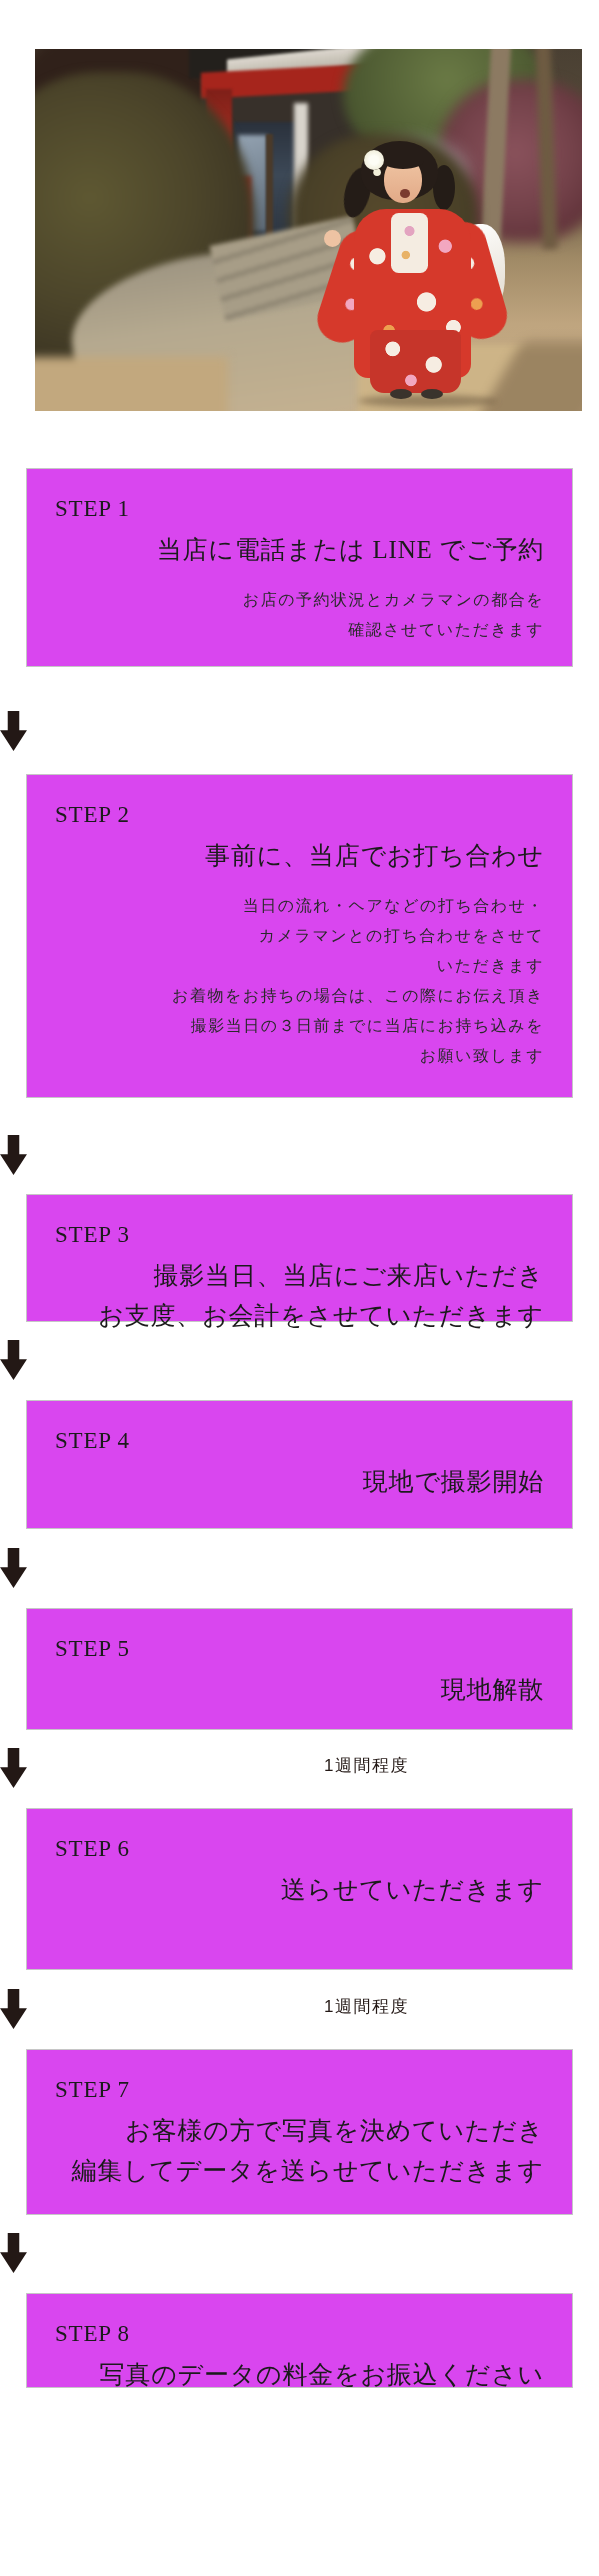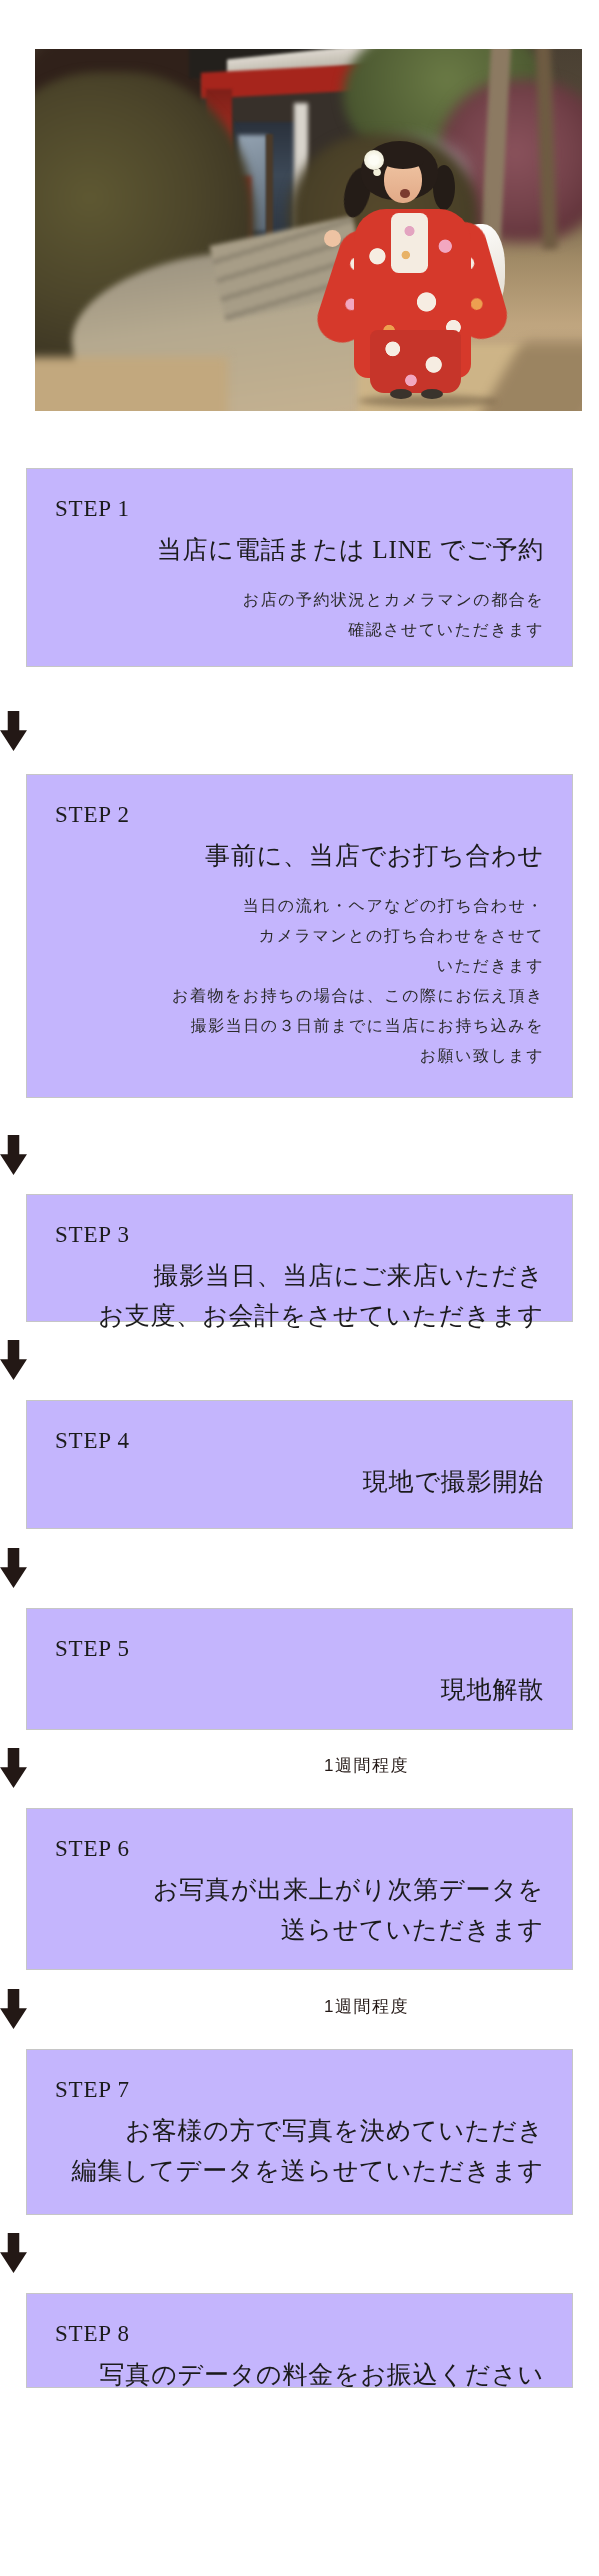--- a/index.html
+++ b/index.html
@@ -86,21 +86,21 @@
     background-image:
       radial-gradient(circle at 25% 30%,#f6ede2 0 7px,transparent 7.7px),
       radial-gradient(circle at 70% 55%,#f6ede2 0 7.7px,transparent 8.5px),
       radial-gradient(circle at 45% 80%,#f2a7c0 0 5.4px,transparent 6.2px);}
   .ch-shoe-l{left:51px;top:251px;width:21.6px;height:10px;border-radius:50%;background:#3a332c;}
   .ch-shoe-r{left:82px;top:251px;width:21.6px;height:10px;border-radius:50%;background:#3a332c;}
 
   
   .flow{width:600px;}
   .step-box{
-    width:547px;margin-left:26px;border:1.5px solid var(--box-border);background:#c4b5fd;
+    width:547px;margin-left:26px;border:1.5px solid var(--box-border);background:#d946ef;
     padding:26px 28px 0 28px;
   }
   .s1{height:199px;margin-top:57px;}
   .s2{height:324px;}
   .s3{height:128px;}
   .s4{height:129px;}
   .s5{height:122px;}
   .s6{height:162px;}
   .s7{height:166px;}
   .s8{height:95px;}
@@ -257,21 +257,20 @@
   <div class="connector c5">
     <svg class="arrow-icon" width="27" height="40" viewBox="0 0 35 52" aria-hidden="true">
       <polygon points="10,0 25,0 25,25 35,25 17.5,52 0,25 10,25" fill="currentColor"></polygon>
     </svg>
     <span class="connector-label">1週間程度</span>
   </div>
 
   <section class="step-box s6">
     <h2 class="step-title">STEP 6</h2>
     <p class="step-subtitle">
-      <span class="line">お写真が出来上がり次第データを</span>
       <span class="line">送らせていただきます</span>
     </p>
   </section>
 
   <div class="connector c6">
     <svg class="arrow-icon" width="27" height="40" viewBox="0 0 35 52" aria-hidden="true">
       <polygon points="10,0 25,0 25,25 35,25 17.5,52 0,25 10,25" fill="currentColor"></polygon>
     </svg>
     <span class="connector-label">1週間程度</span>
   </div>

